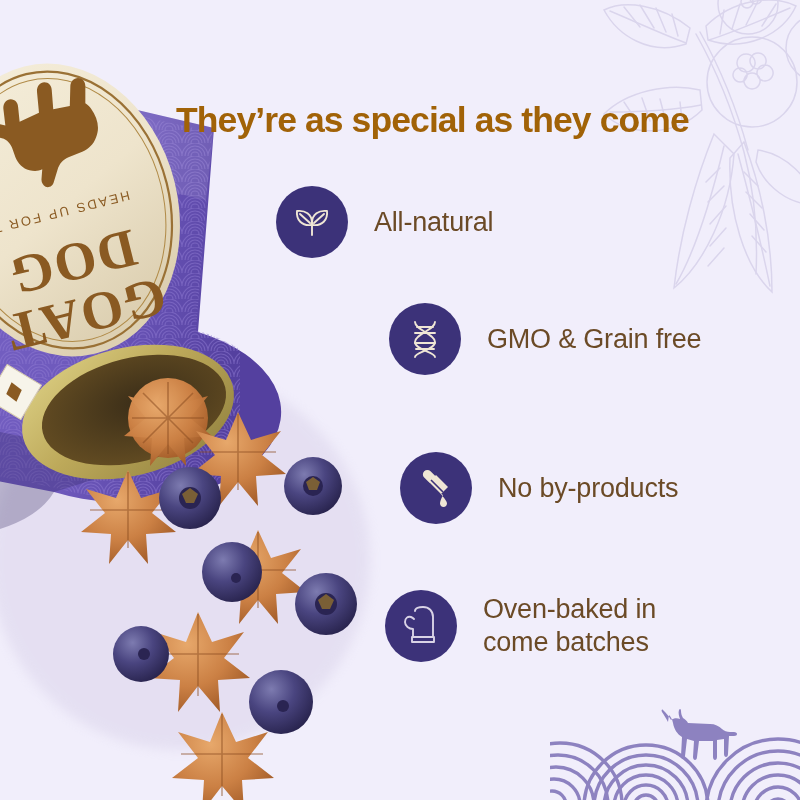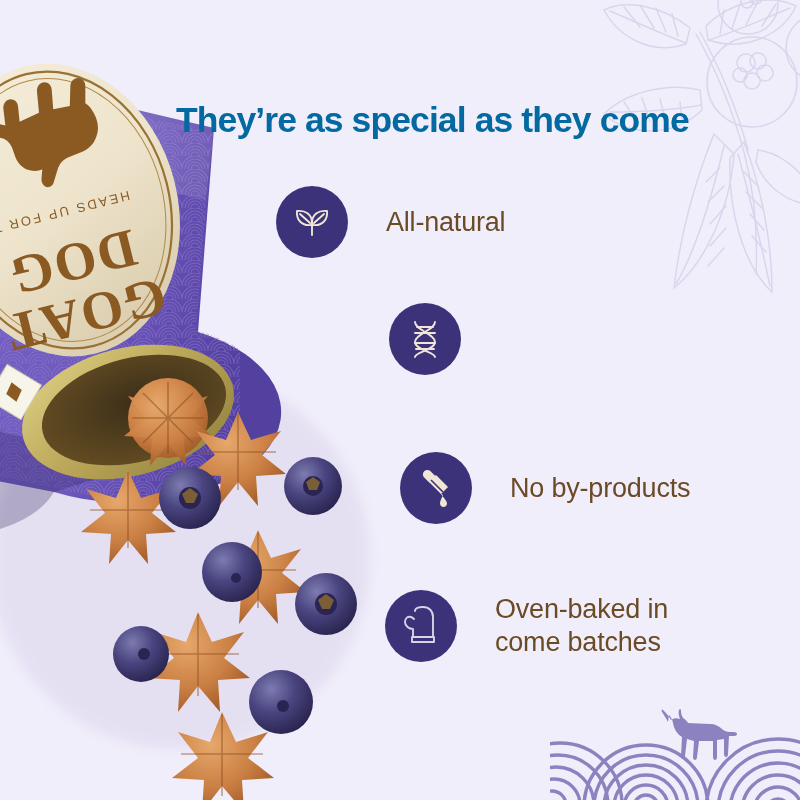--- a/index.html
+++ b/index.html
@@ -47,21 +47,21 @@
 
   
   .headline {
     position: absolute;
     left: 176px;
     top: 100px;
     width: 600px;
     font-size: 35.5px;
     font-weight: bold;
     letter-spacing: -0.9px;
-    color: #0369a1;
+    color: #a16207;
     white-space: nowrap;
   }
 
   
   .feature {
     position: absolute;
     display: flex;
     align-items: center;
   }
   .feature-icon {
@@ -69,21 +69,21 @@
     height: 72px;
     border-radius: 50%;
     background: #3c3279;
     display: flex;
     align-items: center;
     justify-content: center;
     flex: 0 0 auto;
   }
   .feature-icon svg { display: block; }
   .feature-label {
-    margin-left: 38px;
+    margin-left: 26px;
     font-size: 27px;
     line-height: 1.22;
     color: #6b4a26;
     letter-spacing: -0.2px;
     white-space: pre-line;
   }
 
   .f1 { left: 276px; top: 186px; }
   .f2 { left: 389px; top: 303px; }
   .f3 { left: 400px; top: 452px; }
@@ -340,20 +340,21 @@
   </div>
 
   <div class="feature f2">
     <span class="feature-icon">
       <svg width="38" height="40" viewBox="0 0 38 40" fill="none" stroke="#efe6d5" stroke-width="1.9" stroke-linecap="round">
         <path d="M9 3 C9 11 29 15 29 23 C29 31 9 33 9 38"></path>
         <path d="M29 3 C29 11 9 15 9 23 C9 31 29 33 29 38"></path>
         <path d="M11 8 L27 8 M9 14 L29 14 M9 24 L29 24 M10 30 L28 30"></path>
       </svg>
     </span>
+    <span class="feature-label">GMO &amp; Grain free</span>
   </div>
 
   <div class="feature f3">
     <span class="feature-icon">
       <svg width="40" height="40" viewBox="0 0 40 40">
         <g fill="#efe6d5">
           <rect x="6" y="4" width="15" height="9" rx="4.5" transform="rotate(45 13.5 8.5)"></rect>
           <path d="M13 14 L20 7 L32 19 L25 26 Z"></path>
           <path d="M24 25 C28 30 31 33 31 35.5 C31 37.4 29.5 39 27.5 39 C25.5 39 24 37.4 24 35.5 C24 33.5 25 31 27 27 Z"></path>
         </g>

